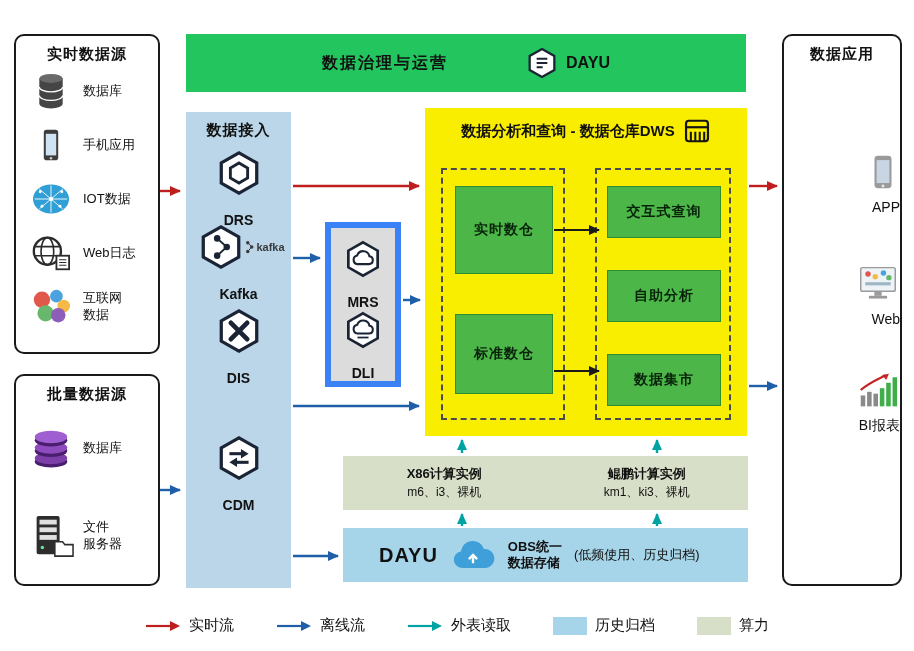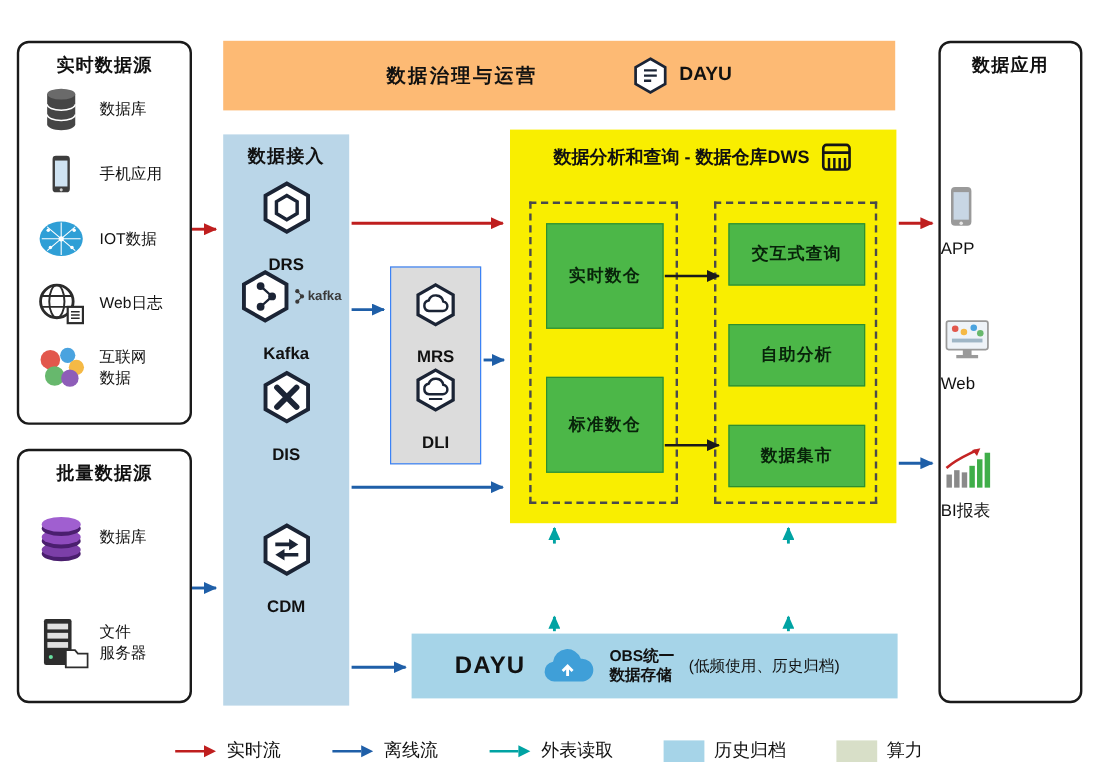--- a/index.html
+++ b/index.html
@@ -1,51 +1,51 @@
 <!DOCTYPE html>
 <html><head>
 <meta charset="utf-8">
 <style>
   *{margin:0;padding:0;box-sizing:border-box}
   body{background:#fff;font-family:"Liberation Sans","DejaVu Sans",sans-serif;color:#111}
   .canvas{position:relative;width:914px;height:651px;background:#fff;overflow:hidden}
   .arrows{position:absolute;left:0;top:0;width:914px;height:651px;pointer-events:none;z-index:6}
-  .topbar{position:absolute;left:186px;top:34px;width:560px;height:58px;background:#fdba74;display:flex;align-items:center;justify-content:center;gap:78px;z-index:2}
+  .topbar{position:absolute;left:186px;top:34px;width:560px;height:58px;background:#22c55e;display:flex;align-items:center;justify-content:center;gap:78px;z-index:2}
   .topbar-title{font-size:16px;font-weight:bold;letter-spacing:2px}
   .dayu{display:flex;align-items:center;gap:8px;font-weight:bold;font-size:16px}
   .panel{position:absolute;border:2.5px solid #1a1a1a;border-radius:10px;background:#fff;z-index:2}
   .realtime{left:14px;top:34px;width:146px;height:320px}
   .batch{left:14px;top:374px;width:146px;height:212px}
   .apps{left:782px;top:34px;width:120px;height:552px}
   .panel-title{font-size:15px;font-weight:bold;text-align:center;padding-top:9px;letter-spacing:1px}
   .src-item{display:flex;align-items:center;gap:9px;height:54px;padding-left:12px}
   .batch .src-item{height:88px}
   .src-ic{width:46px;display:flex;justify-content:center;flex:none}
   .src-lbl{font-size:13px;white-space:pre-line;line-height:1.3}
   .ingestion{position:absolute;left:186px;top:112px;width:105px;height:476px;background:#BAD6E8;z-index:2}
   .svc{position:absolute;left:0;width:100%;display:flex;flex-direction:column;align-items:center;gap:16px}
   .svc-label{font-size:14px;font-weight:bold}
   .kafka-row{display:flex;align-items:center;gap:1px;margin-left:6px}
   .kafka-mark{display:flex;align-items:center;gap:2px;font-size:11px;font-weight:bold;color:#3a3a3a}
-  .graybox{position:absolute;left:325px;top:222px;width:76px;height:165px;background:#DCDCDC;border:1px solid #3b82f6;z-index:2}
+  .graybox{position:absolute;left:325px;top:222px;width:76px;height:165px;background:#DCDCDC;border:6px solid #3b82f6;z-index:2}
   .dws{position:absolute;left:425px;top:108px;width:322px;height:328px;background:#F9EE00;z-index:2}
   .dws-title{position:absolute;top:10px;left:0;right:0;display:flex;align-items:center;justify-content:center;gap:8px;font-size:15px;font-weight:bold}
   .dashed{position:absolute;border:2px dashed #4a4a4a}
   .dash-left{left:16px;top:60px;width:124px;height:252px}
   .dash-right{left:170px;top:60px;width:136px;height:252px}
   .greenbox{position:absolute;background:#4CB748;border:1px solid #2f8f2f;display:flex;align-items:center;justify-content:center;font-size:14px;font-weight:bold;color:#08230a;letter-spacing:1px}
   .compute{position:absolute;left:343px;top:456px;width:405px;height:54px;background:#D8DFC8;display:flex;z-index:2}
   .compute-item{flex:1;display:flex;flex-direction:column;align-items:center;justify-content:center;gap:1px}
   .compute-item .t{font-size:13px;font-weight:bold}
   .compute-item .s{font-size:12px}
   .storage{position:absolute;left:343px;top:528px;width:405px;height:54px;background:#A6D4E8;display:flex;align-items:center;gap:12px;padding-left:36px;z-index:2}
   .hdfs{font-size:20px;font-weight:bold;letter-spacing:1px}
   .obs-title{font-size:13px;font-weight:bold;white-space:pre-line;line-height:1.25}
   .obs-note{font-size:13px}
-  .app-item{position:absolute;width:100%;display:flex;flex-direction:column;align-items:flex-start;gap:7px}
+  .app-item{position:absolute;width:100%;display:flex;flex-direction:column;align-items:flex-end;gap:7px}
   .app-lbl{font-size:14px}
   .legend{position:absolute;left:0;top:616px;width:914px;display:flex;align-items:center;justify-content:center;gap:42px;z-index:2}
   .leg{display:flex;align-items:center;gap:8px;font-size:15px}
   .swatch{width:34px;height:18px;display:inline-block}
   .sw-blue{background:#A6D4E8}
   .sw-green{background:#D8DFC8}
 </style>
 </head>
 <body>
 
@@ -284,20 +284,30 @@
       <div class="greenbox" style="left:12px;top:16px;width:98px;height:88px">实时数仓</div>
       <div class="greenbox" style="left:12px;top:144px;width:98px;height:80px">标准数仓</div>
     </div>
     <div class="dashed dash-right">
       <div class="greenbox" style="left:10px;top:16px;width:114px;height:52px">交互式查询</div>
       <div class="greenbox" style="left:10px;top:100px;width:114px;height:52px">自助分析</div>
       <div class="greenbox" style="left:10px;top:184px;width:114px;height:52px">数据集市</div>
     </div>
   </div>
 
+  <div class="compute">
+    <div class="compute-item">
+      <span class="t">X86计算实例</span>
+      <span class="s">m6、i3、裸机</span>
+    </div>
+    <div class="compute-item">
+      <span class="t">鲲鹏计算实例</span>
+      <span class="s">km1、ki3、裸机</span>
+    </div>
+  </div>
 
   <div class="storage">
     <span class="hdfs">DAYU</span>
     <svg width="46" height="34" viewBox="0 0 50 36">
         <path d="M39 32H13a9 9 0 0 1-1.2-17.9A13 13 0 0 1 37 11.5 10 10 0 0 1 39 32z" fill="#3f9fd8"></path>
         <path d="M25 27v-9M20.5 22.5L25 18l4.5 4.5" stroke="#fff" stroke-width="2.6" fill="none"></path>
       </svg>
     <span class="obs-title">OBS统一
 数据存储</span>
     <span class="obs-note">(低频使用、历史归档)</span>

